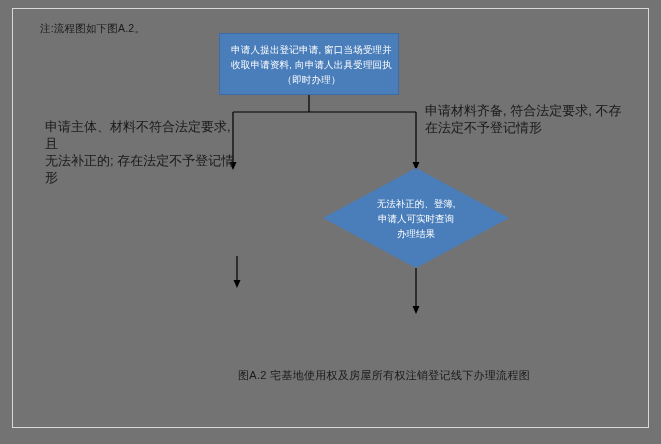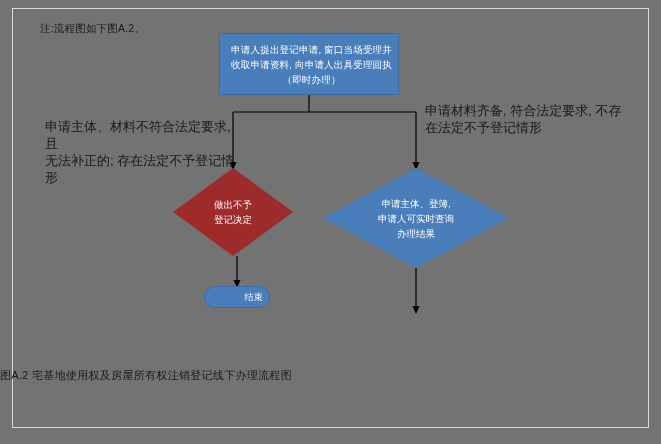--- a/index.html
+++ b/index.html
@@ -147,21 +147,21 @@
     left: 118px;
     top: 238px;
     width: 150px;
     text-align: center;
   }
   .caption {
     position: absolute;
     left: 0;
     top: 368px;
     width: 530px;
-    text-align: left;
+    text-align: right;
     font-size: 11px;
     color: #1a1a1a;
     letter-spacing: 0.3px;
   }
 </style>
 </head>
 <body>
 
 <div id="page">
 
@@ -187,40 +187,30 @@
     <line x1="416" y1="268" x2="416" y2="312" stroke="#000000" stroke-width="1.2"></line>
     <polygon points="416,314 412.5,306 419.5,306" fill="#000000"></polygon>
   </svg>
 
   <div class="node rect-start">
     <span class="node-text">申请人提出登记申请, 窗口当场受理并
 收取申请资料, 向申请人出具受理回执
 （即时办理）</span>
   </div>
 
-  <div class="diamond-wrap" id="diamond-reject">
-    <svg class="diamond-shape" viewBox="0 0 120 88" preserveAspectRatio="none">
-      <polygon points="60,0 120,44 60,88 0,44" fill="#9e2b2b"></polygon>
-    </svg>
-    <div class="diamond-label">做出不予
-登记决定</div>
-  </div>
 
   <div class="diamond-wrap" id="diamond-approve">
     <svg class="diamond-shape" viewBox="0 0 186 100" preserveAspectRatio="none">
       <polygon points="93,0 186,50 93,100 0,50" fill="#4a7ebb"></polygon>
     </svg>
-    <div class="diamond-label">申请主体、登簿,
+    <div class="diamond-label">无法补正的、登簿,
 申请人可实时查询
 办理结果</div>
   </div>
 
-  <div class="node" id="node-end">
-    <span class="node-text">结束</span>
-  </div>
 
 
   <div class="edge-label" id="label-left">申请主体、材料不符合法定要求, 且
 无法补正的; 存在法定不予登记情形</div>
   <div class="edge-label" id="label-right">申请材料齐备, 符合法定要求, 不存
 在法定不予登记情形</div>
 
   <div class="caption">图A.2 宅基地使用权及房屋所有权注销登记线下办理流程图</div>
 
 </div>

